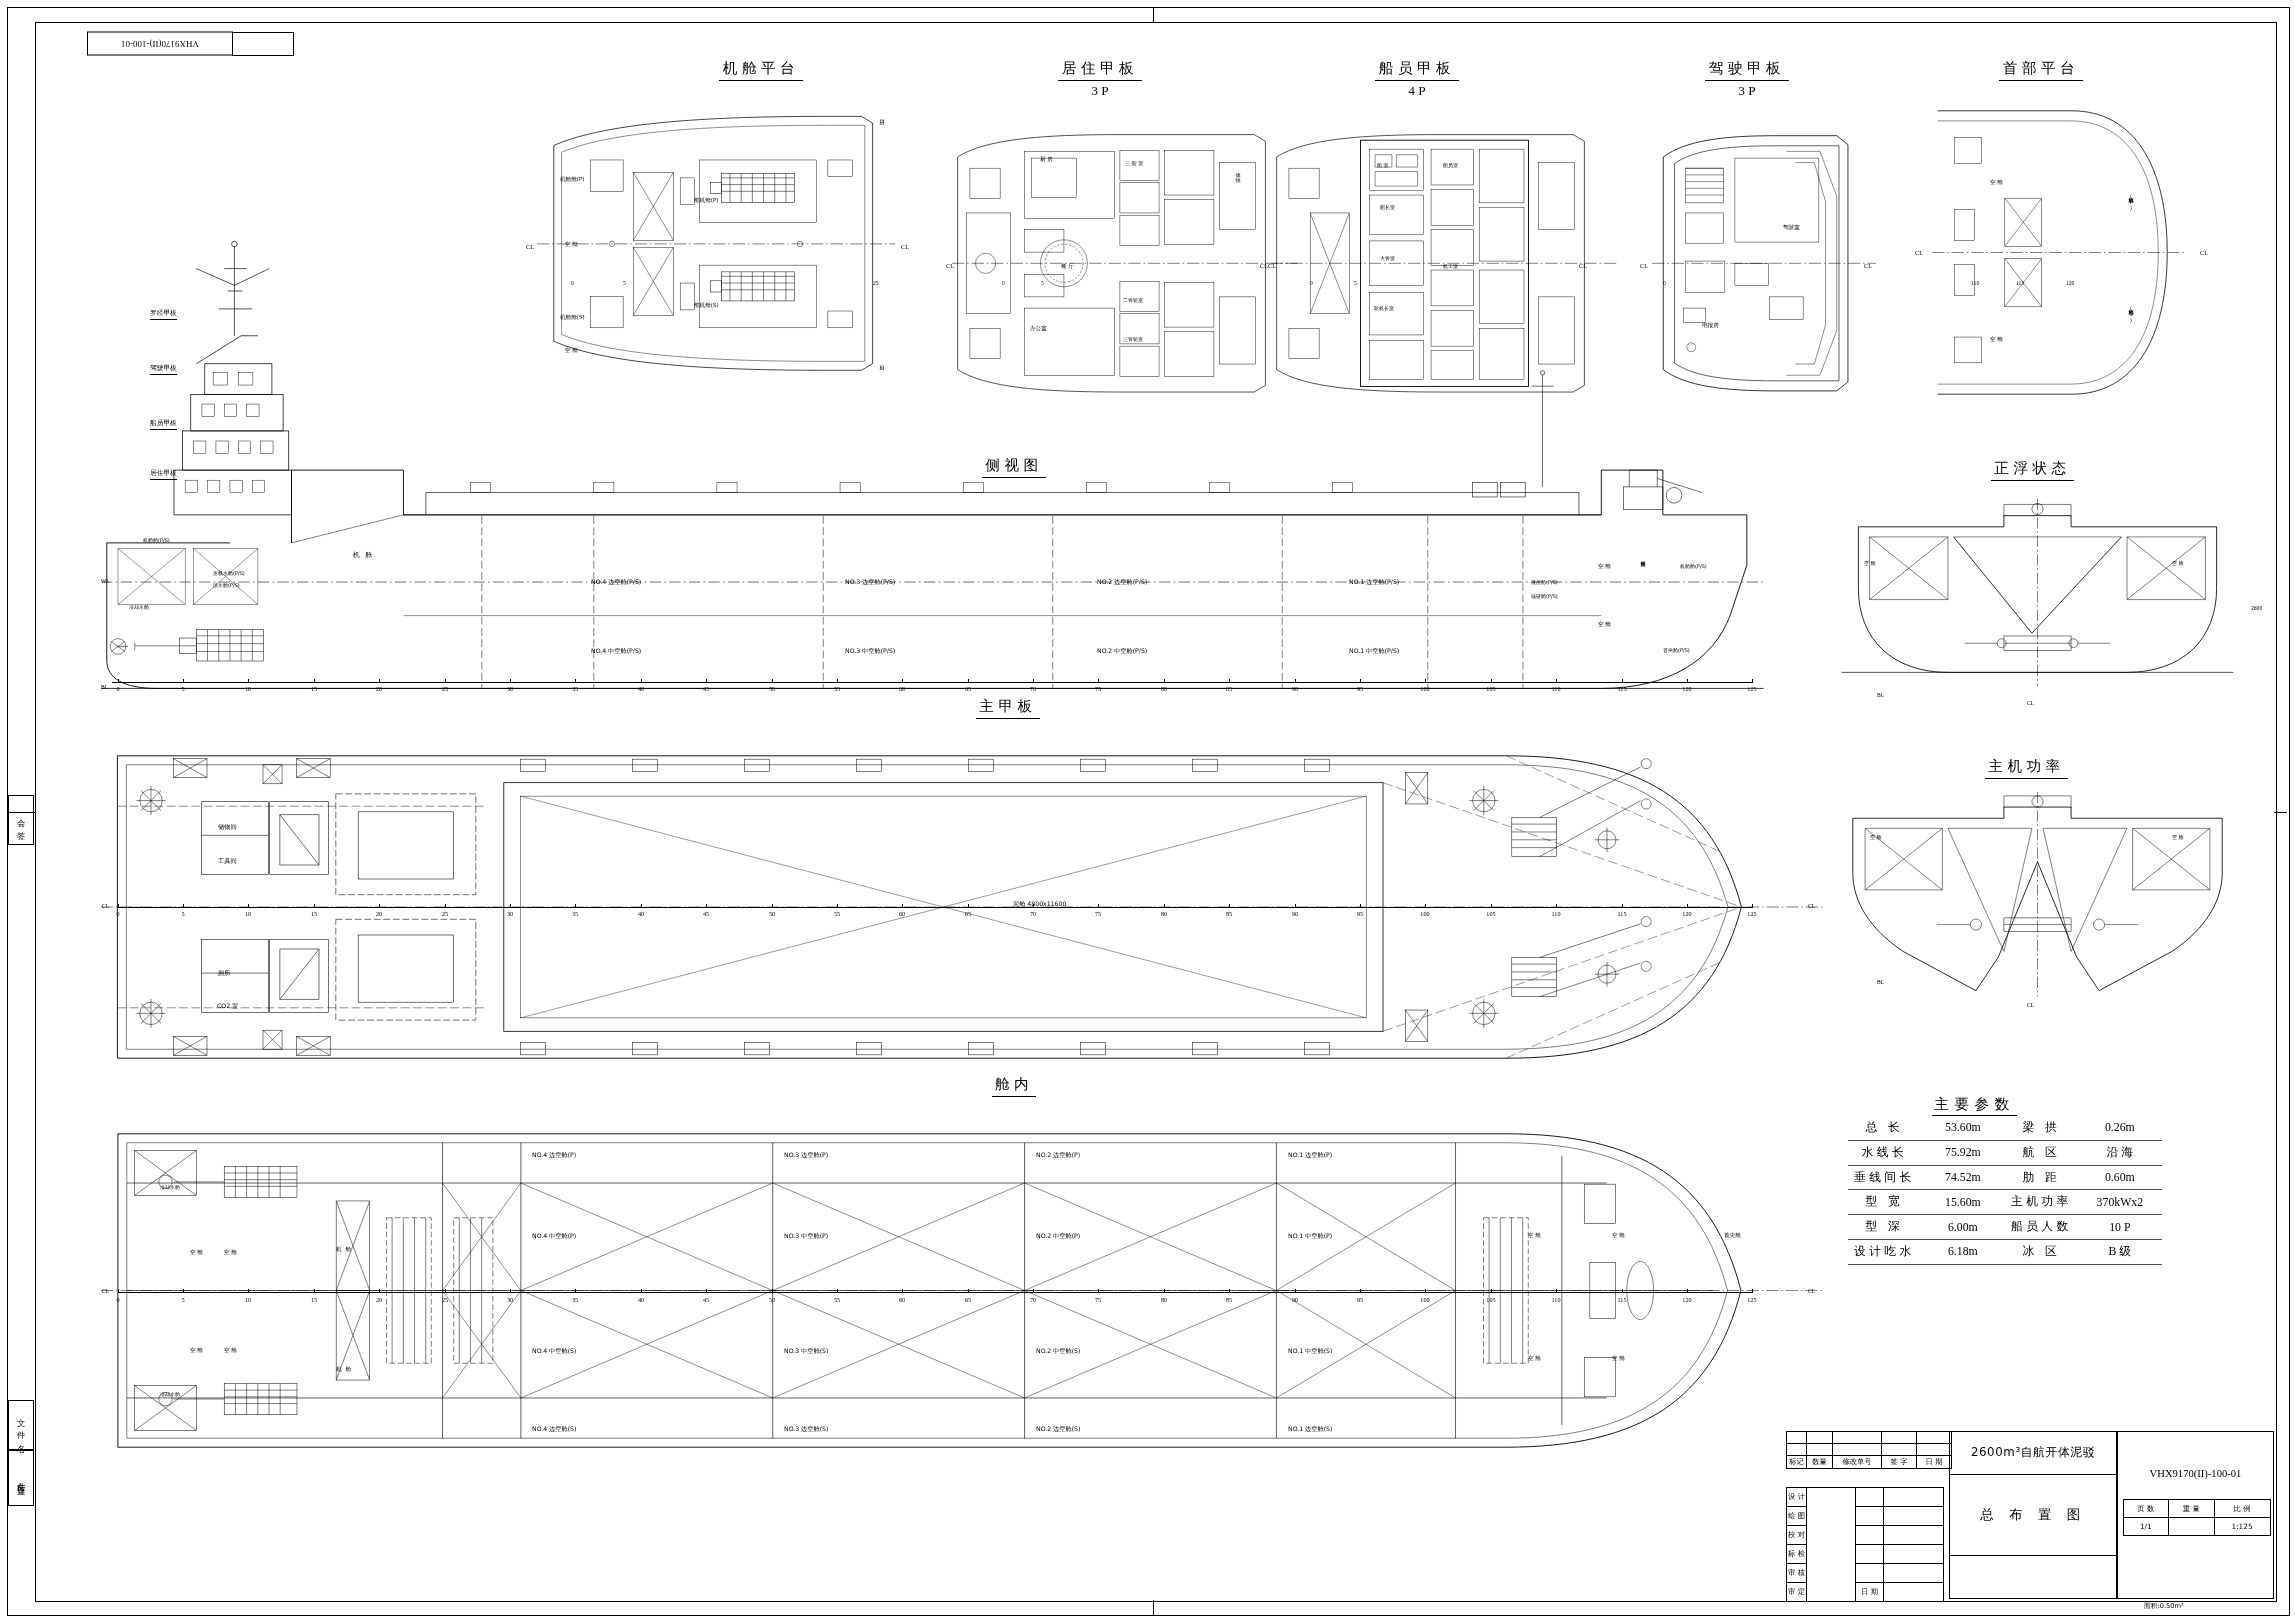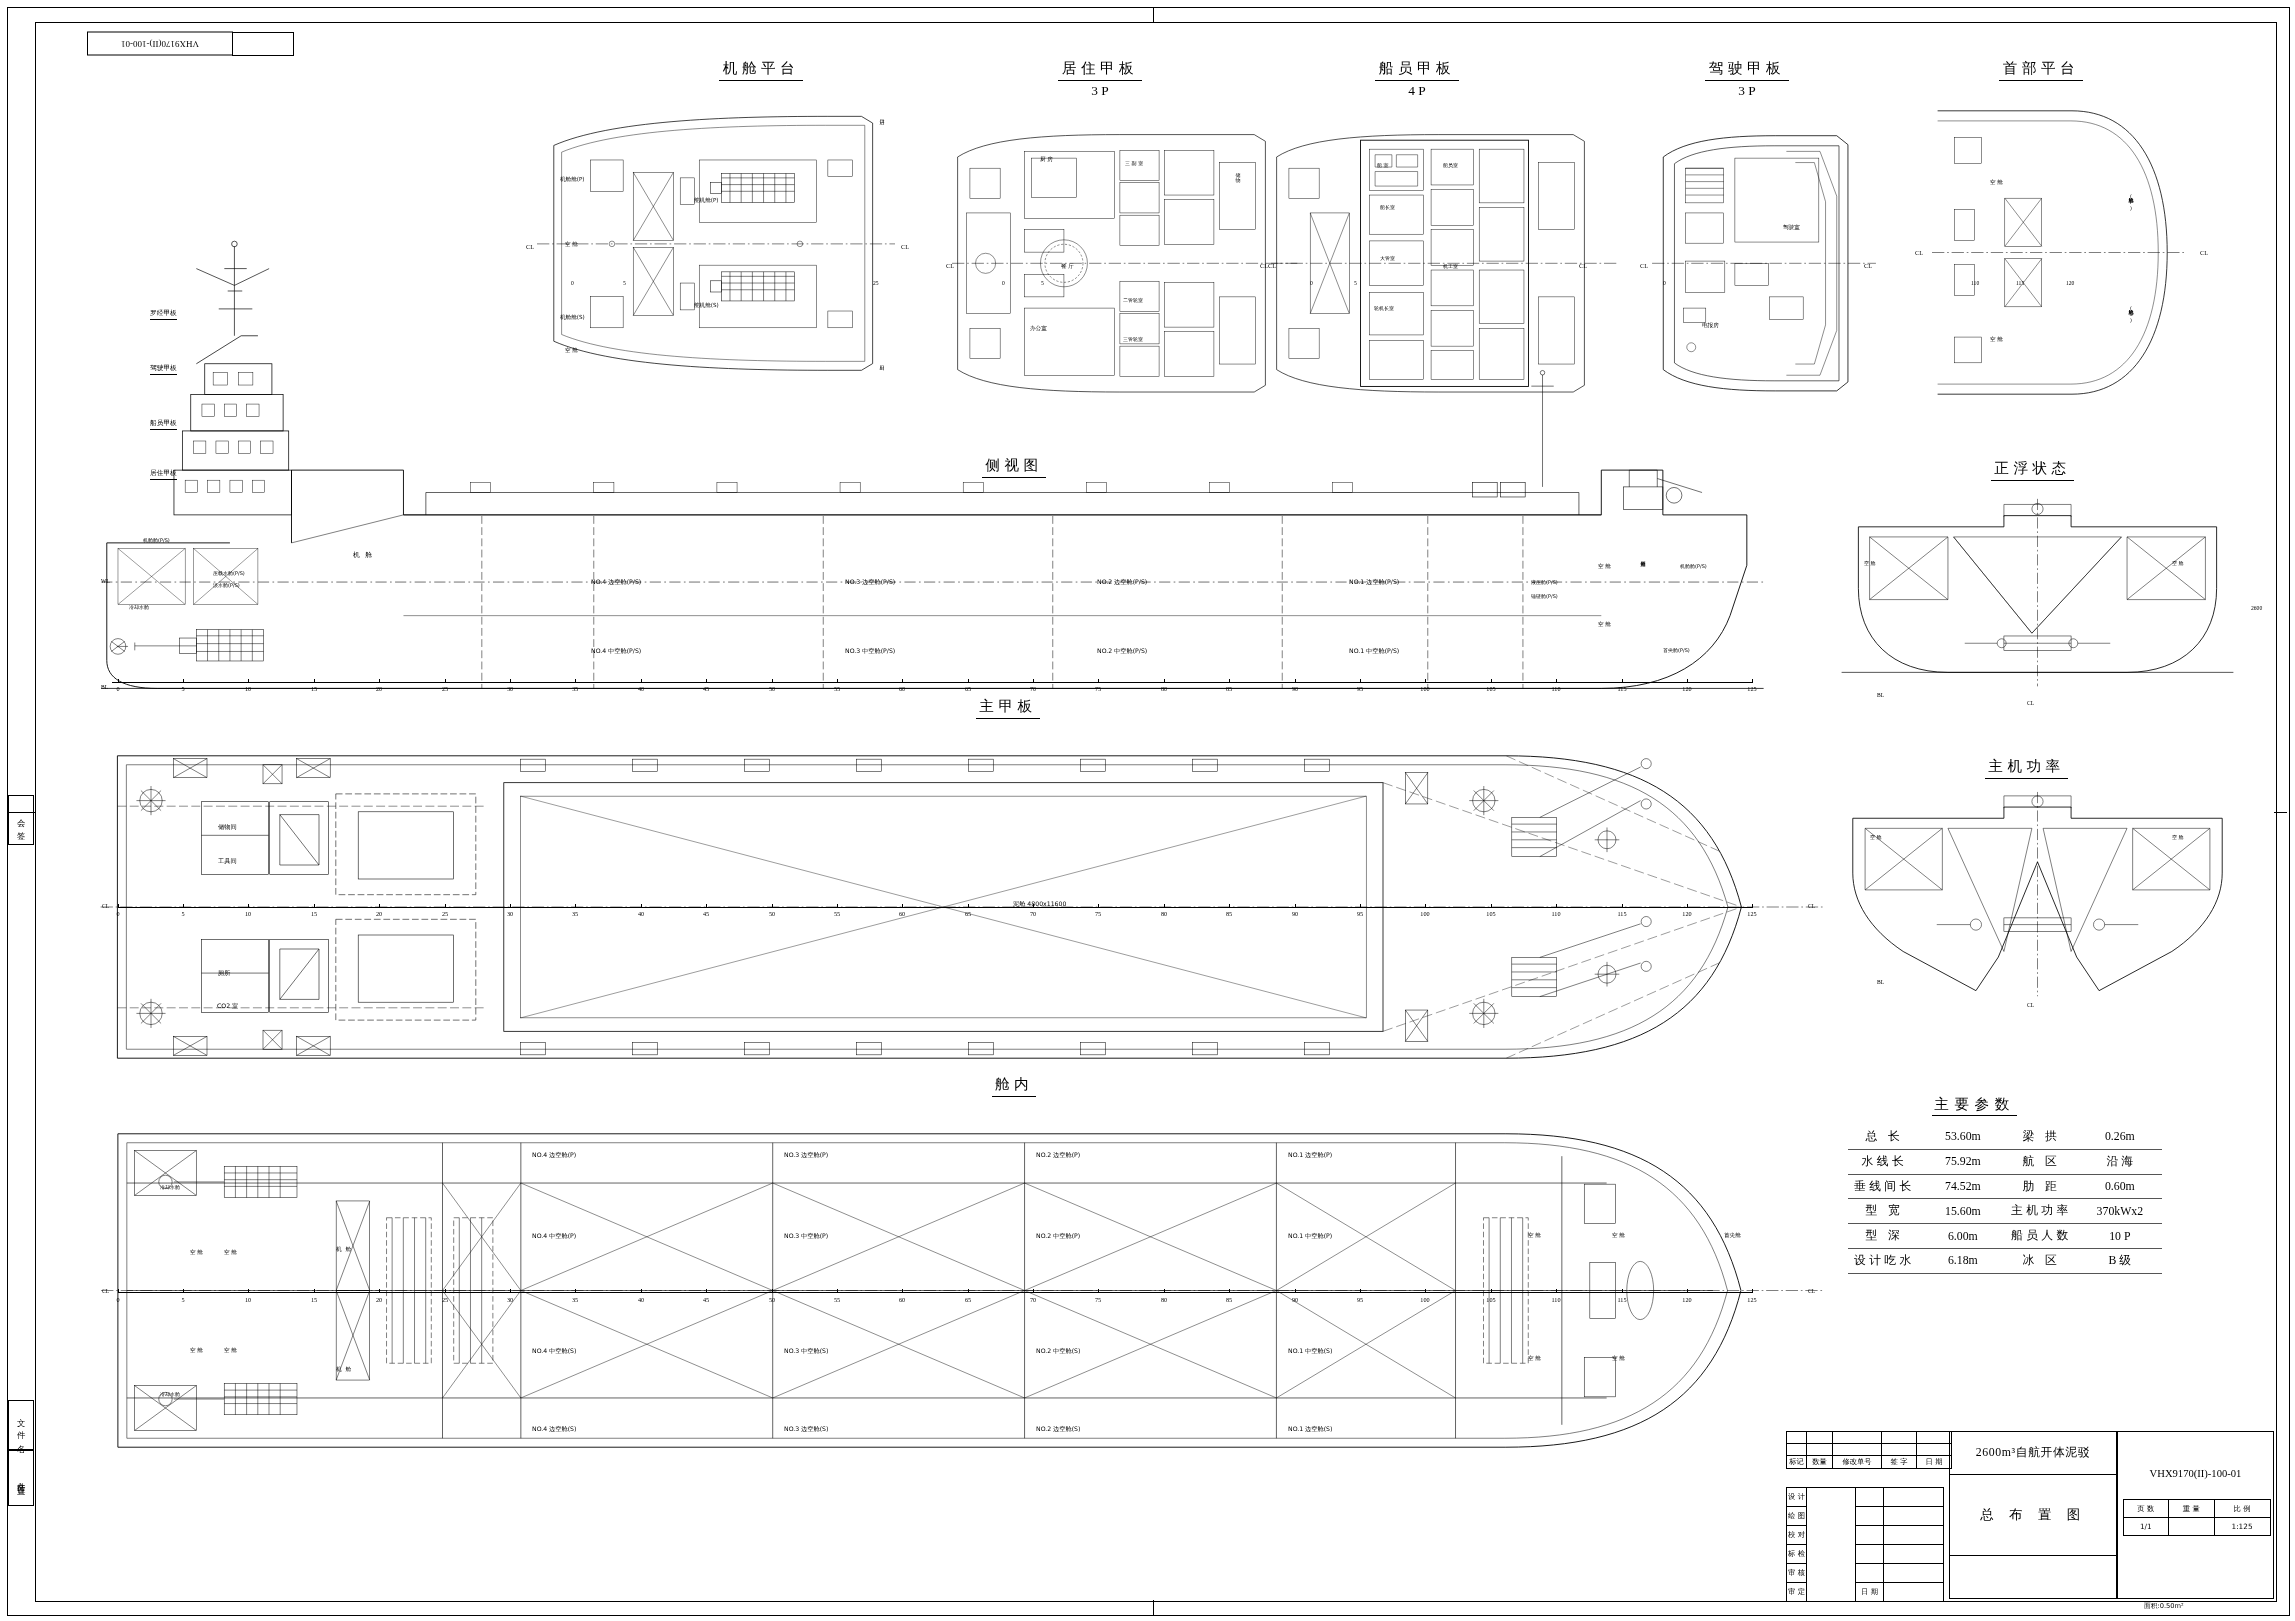--- a/index.html
+++ b/index.html
@@ -16,34 +16,34 @@
   
   .viewtitle{position:absolute;text-align:center;white-space:nowrap;}
   .viewtitle .t{display:inline-block;border-bottom:1.1px solid #000;padding:0 3.4px 1.7px 3.4px;letter-spacing:4.5px;font-size:14.6px;color:#000;}
   .viewtitle .sub{display:block;margin-top:2.2px;font-size:13.4px;font-family:"Liberation Serif",serif;color:#000;}
   .tinytxt{position:absolute;font-size:5.6px;color:#000;white-space:nowrap;}
   .vtxt{writing-mode:vertical-rl;text-orientation:upright;}
 
   
   #params{position:absolute;left:1848px;top:1095px;width:314px;}
   #params .ptitle{text-align:center;font-size:14.6px;letter-spacing:5.6px;border-bottom:1.1px solid #000;display:inline-block;padding:0 2.2px 1.1px 2.2px;margin-left:84px;}
-  #params table{border-collapse:collapse;width:100%;margin-top:9px;}
+  #params table{border-collapse:collapse;width:100%;}
   #params td{font-size:11.8px;padding:3.9px 1.1px;border-bottom:0.8px solid #555;color:#000;}
   #params td.k{letter-spacing:3.4px;text-align:center;width:67px;}
   #params td.v{text-align:center;width:78px;font-family:"Liberation Serif",serif;}
 
   
   #titleblock{position:absolute;left:1786px;top:1431px;width:488px;height:168px;}
   #titleblock table{border-collapse:collapse;}
   #titleblock td{border:0.6px solid #000;font-size:7.3px;text-align:center;color:#000;padding:0;}
   .tb-rev{position:absolute;left:0;top:0;}
   .tb-rev td{height:11.2px;}
   .tb-sign{position:absolute;left:0;top:56px;}
   .tb-name{position:absolute;left:163px;top:0;border:1.1px solid #000;box-sizing:border-box;width:168px;height:168px;}
-  .tb-nm1{position:absolute;left:0;top:0;width:100%;height:43px;border-bottom:1.1px solid #000;box-sizing:border-box;display:flex;align-items:center;justify-content:center;font-size:11.8px;letter-spacing:0.6px;font-family:Liberation Serif, serif;}
+  .tb-nm1{position:absolute;left:0;top:0;width:100%;height:43px;border-bottom:1.1px solid #000;box-sizing:border-box;display:flex;align-items:center;justify-content:center;font-size:11.8px;letter-spacing:0.6px;}
   .tb-nm2{position:absolute;left:0;top:43px;width:100%;height:81px;border-bottom:1.1px solid #000;box-sizing:border-box;display:flex;align-items:center;justify-content:center;font-size:13.4px;letter-spacing:5.6px;}
   .tb-nm3{position:absolute;left:0;top:123px;width:100%;height:44px;}
   .tb-no{position:absolute;left:331px;top:0;width:157px;height:168px;border:1.1px solid #000;box-sizing:border-box;}
   .tb-no .dwg{position:absolute;left:0;top:36px;width:100%;text-align:center;font-size:10.6px;font-family:"Liberation Serif",serif;}
   .tb-no table{position:absolute;left:4.5px;top:67px;width:148px;}
   .tb-no td{height:17px;font-size:7.8px;}
   .area-note{position:absolute;left:2144px;top:1602px;font-size:6.7px;}
   .drawnum-top{position:absolute;left:87px;top:32px;width:146px;height:23.5px;border:1.1px solid #000;box-sizing:border-box;transform:rotate(180deg);display:flex;align-items:center;justify-content:center;font-size:9px;font-family:"Liberation Serif",serif;}
   .drawnum-top2{position:absolute;left:232px;top:32px;width:62px;height:23.5px;border:1.1px solid #000;border-left:none;box-sizing:border-box;}
   .leftbox{position:absolute;border:1.1px solid #000;box-sizing:border-box;display:flex;align-items:center;justify-content:center;font-size:8.4px;letter-spacing:1.7px;}

